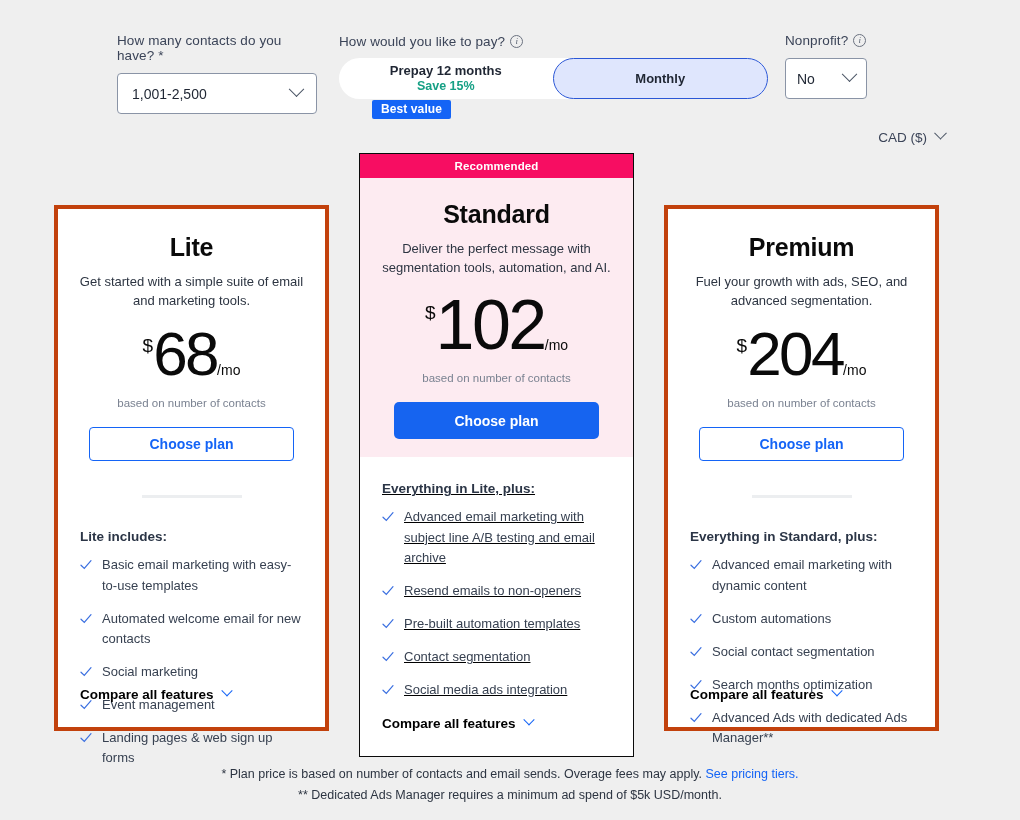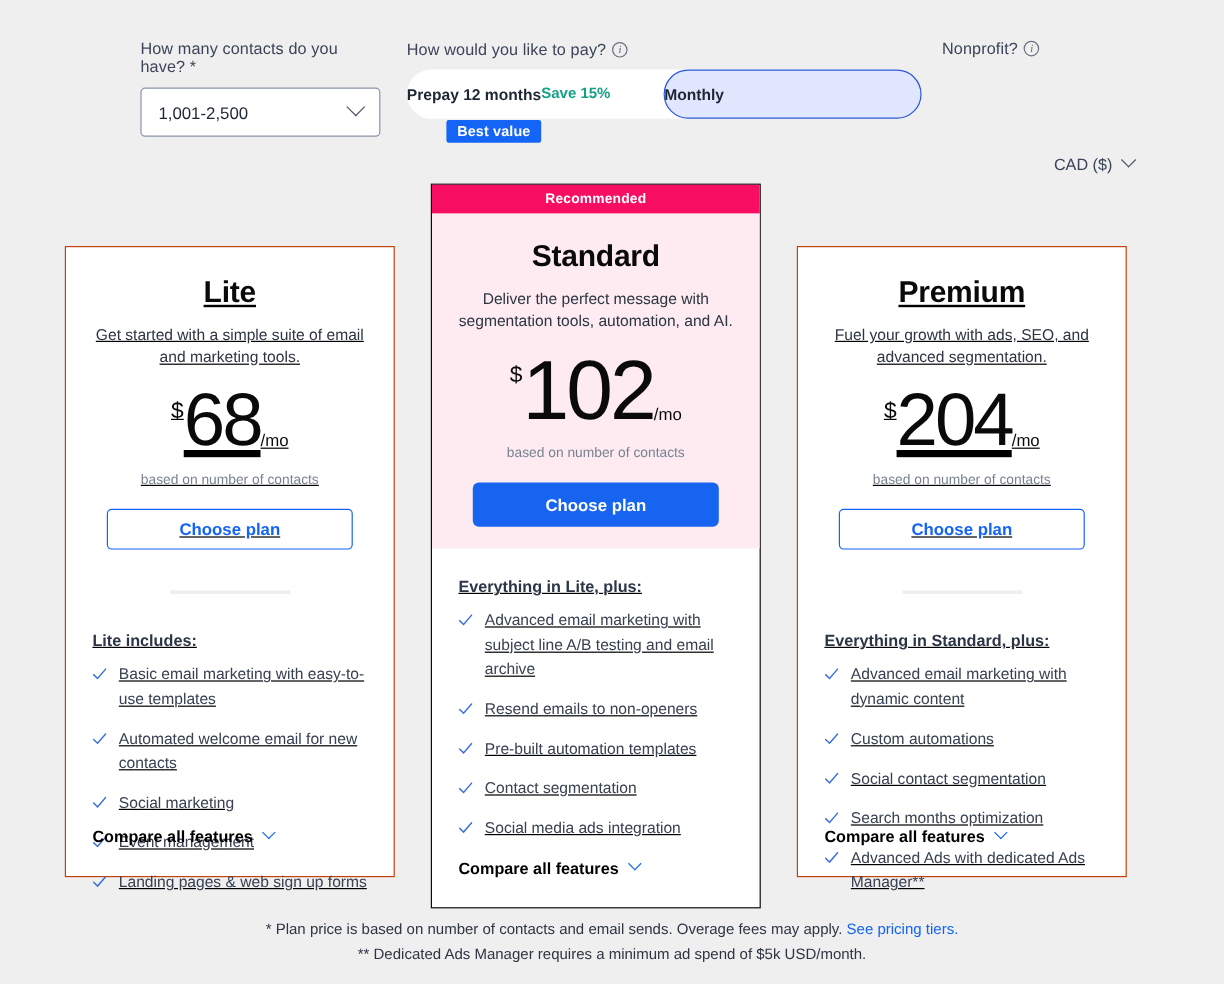--- a/index.html
+++ b/index.html
@@ -43,22 +43,22 @@
     flex: 0 0 auto;
   }
 
   
   .pay-group { position: absolute; left: 339px; top: 34px; }
   .pay-track {
     margin-top: 9px; width: 429px; height: 41px; background: #fff;
     border-radius: 21px; display: flex; align-items: stretch; position: relative;
   }
   .pay-opt {
-    flex: 1; display: flex; flex-direction: row; align-items: center;
-    cursor: pointer; border-radius: 21px;
+    flex: 1; display: flex; flex-direction: column; align-items: center;
+    justify-content: center; cursor: pointer; border-radius: 21px;
     font-size: 13px; color: #1f2633; line-height: 1.18;
   }
   .pay-opt .t1 { font-weight: bold; }
   .pay-opt .t2 { color: #16a085; font-weight: bold; font-size: 12.5px; }
   .pay-opt.active {
     background: #dfe6fd; border: 1.6px solid #2b57d6; font-weight: bold;
   }
   .best-value {
     position: absolute; left: 33px; top: 42px;
     background: #1464f6; color: #fff; font-size: 12px; font-weight: bold;
@@ -75,22 +75,21 @@
     display: flex; align-items: center; gap: 9px;
     font-size: 13.5px; color: #3b4458; cursor: pointer;
   }
   .currency .chev { width: 9px; height: 9px; border-width: 1.4px; }
 
   
   .card { position: absolute; background: #fff; }
 
   .card.side {
     top: 205px; width: 275px; height: 526px;
-    border: 1px solid #c2410c;
-    text-decoration: underline;
+    border: 4px solid #c2410c;
   }
   .card.lite { left: 54px; }
   .card.premium { left: 664px; }
 
   .card.mid {
     left: 359px; top: 153px; width: 275px; height: 604px;
     border: 1.6px solid #0a0a0a;
   }
 
   .rec-banner {
@@ -208,20 +207,24 @@
           <span class="t1">Monthly</span>
         </div>
         <div class="best-value">Best value</div>
       </div>
     </div>
 
     <div class="np-group">
       <div class="ctl-label">
         <span>Nonprofit?</span>
         <span class="info-icon">i</span>
+      </div>
+      <div class="select-box">
+        <span>No</span>
+        <span class="chev"></span>
       </div>
     </div>
 
     <div class="currency">
       <span>CAD ($)</span>
       <span class="chev"></span>
     </div>
   </div>
 
   <div class="card side lite">

